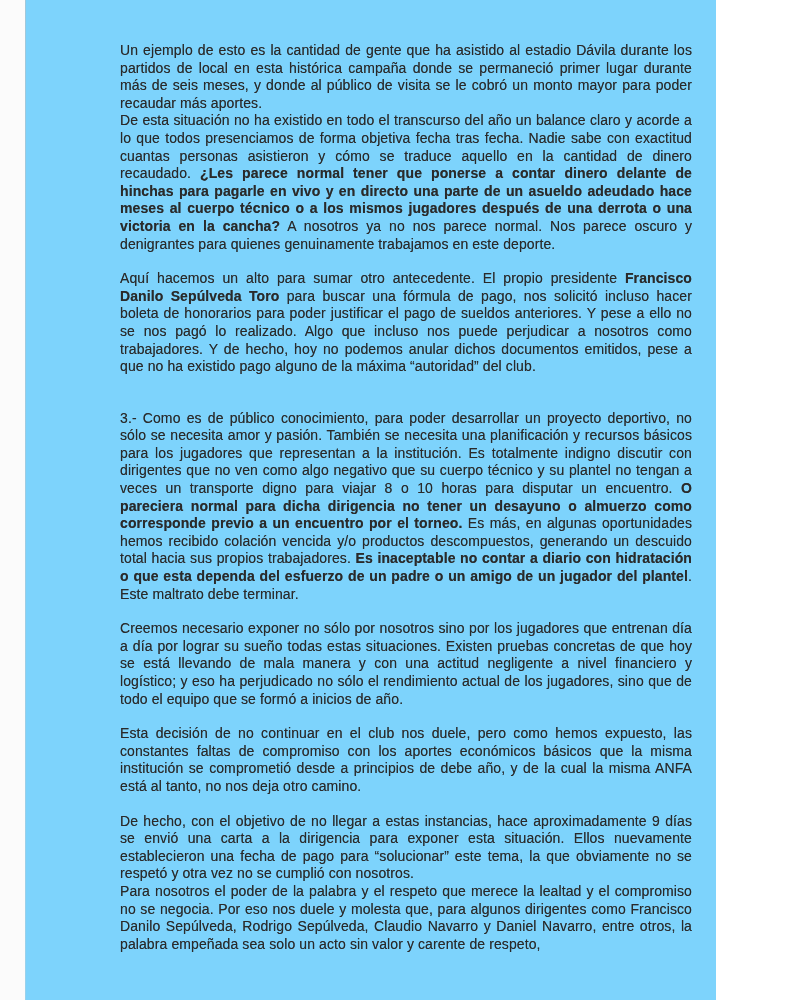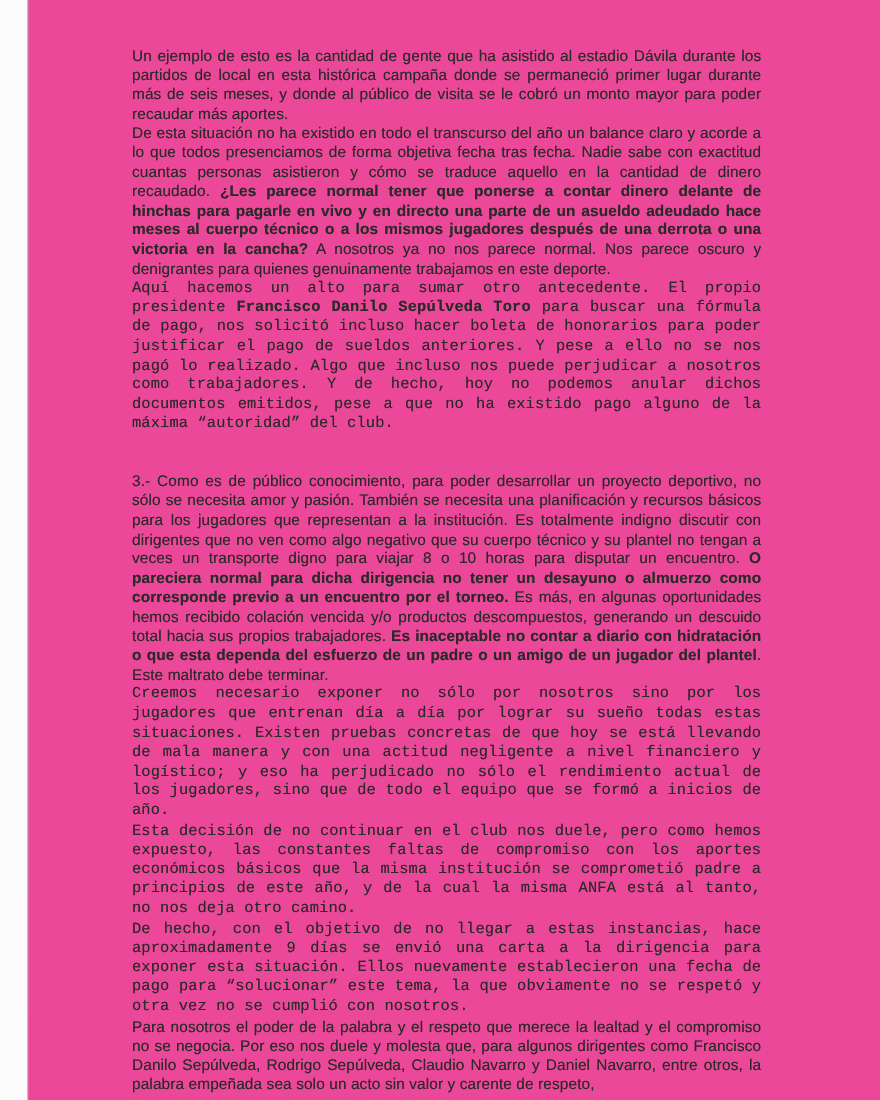--- a/index.html
+++ b/index.html
@@ -5,23 +5,23 @@
   html, body {
     margin: 0;
     padding: 0;
     width: 800px;
     height: 1000px;
     overflow: hidden;
     background: #ffffff;
   }
   .page {
     position: relative;
-    width: 800px;
+    width: 716px;
     height: 1000px;
-    background: #ec4899;
+    background: #7dd3fc;
     font-family: "Liberation Sans", "DejaVu Sans", sans-serif;
   }
   
   .edge-line {
     position: absolute;
     left: 25px;
     top: 0;
     width: 1px;
     height: 1000px;
     background: linear-gradient(to bottom, rgba(190,190,190,0.55), rgba(205,205,205,0.35));
@@ -44,33 +44,33 @@
     line-height: 17.6px;
     text-align: justify;
     letter-spacing: 0.1px;
     text-shadow: 0 0 0.45px rgba(40,40,40,0.55);
   }
   .para {
     margin: 0;
     padding: 0;
   }
   .para.gap-none { margin-top: 0; }
-  .para.gap-1    { margin-top: 1px; font-family: Liberation Mono, monospace; }
+  .para.gap-1    { margin-top: 17px; }
   .para.gap-2    { margin-top: 34px; }
   .run-bold { font-weight: bold; }
 </style>
 </head>
 <body>
 
 <div class="page">
   <div class="edge-strip"></div>
   <div class="edge-line"></div>
   <div class="text-block" id="doc-body">
       <p class="para gap-none"><span class="run">Un ejemplo de esto es la cantidad de gente que ha asistido al estadio Dávila durante los partidos de local en esta histórica campaña donde se permaneció primer lugar durante más de seis meses, y donde al público de visita se le cobró un monto mayor para poder recaudar más aportes.</span></p>
       <p class="para gap-none"><span class="run">De esta situación no ha existido en todo el transcurso del año un balance claro y acorde a lo que todos presenciamos de forma objetiva fecha tras fecha. Nadie sabe con exactitud cuantas personas asistieron y cómo se traduce aquello en la cantidad de dinero recaudado. </span><span class="run-bold">¿Les parece normal tener que ponerse a contar dinero delante de hinchas para pagarle en vivo y en directo una parte de un asueldo adeudado hace meses al cuerpo técnico o a los mismos jugadores después de una derrota o una victoria en la cancha?</span><span class="run"> A nosotros ya no nos parece normal. Nos parece oscuro y denigrantes para quienes genuinamente trabajamos en este deporte.</span></p>
       <p class="para gap-1"><span class="run">Aquí hacemos un alto para sumar otro antecedente. El propio presidente </span><span class="run-bold">Francisco Danilo Sepúlveda Toro</span><span class="run"> para buscar una fórmula de pago, nos solicitó incluso hacer boleta de honorarios para poder justificar el pago de sueldos anteriores. Y pese a ello no se nos pagó lo realizado. Algo que incluso nos puede perjudicar a nosotros como trabajadores. Y de hecho, hoy no podemos anular dichos documentos emitidos, pese a que no ha existido pago alguno de la máxima “autoridad” del club.</span></p>
       <p class="para gap-2"><span class="run">3.- Como es de público conocimiento, para poder desarrollar un proyecto deportivo, no sólo se necesita amor y pasión. También se necesita una planificación y recursos básicos para los jugadores que representan a la institución.  Es totalmente indigno discutir con dirigentes que no ven como algo negativo que su cuerpo técnico y su plantel no tengan a veces un transporte digno para viajar 8 o 10 horas para disputar un encuentro. </span><span class="run-bold">O pareciera normal para dicha dirigencia no tener un desayuno o almuerzo como corresponde previo a un encuentro por el torneo.</span><span class="run"> Es más, en algunas oportunidades hemos recibido colación vencida y/o productos descompuestos, generando un descuido total hacia sus propios trabajadores. </span><span class="run-bold">Es inaceptable no contar a diario con hidratación o que esta dependa del esfuerzo de un padre o un amigo de un jugador del plantel</span><span class="run">. Este maltrato debe terminar.</span></p>
       <p class="para gap-1"><span class="run">Creemos necesario exponer no sólo por nosotros sino por los jugadores que entrenan día a día por lograr su sueño todas estas situaciones. Existen pruebas concretas de que hoy se está llevando de mala manera y con una actitud negligente a nivel financiero y logístico; y eso ha perjudicado no sólo el rendimiento actual de los jugadores, sino que de todo el equipo que se formó a inicios de año.</span></p>
-      <p class="para gap-1"><span class="run">Esta decisión de no continuar en el club nos duele, pero como hemos expuesto, las constantes faltas de compromiso con los aportes económicos básicos que la misma institución se comprometió padre a principios de este año, y de la cual la misma ANFA está al tanto, no nos deja otro camino.</span></p>
+      <p class="para gap-1"><span class="run">Esta decisión de no continuar en el club nos duele, pero como hemos expuesto, las constantes faltas de compromiso con los aportes económicos básicos que la misma institución se comprometió desde a principios de debe año, y de la cual la misma ANFA está al tanto, no nos deja otro camino.</span></p>
       <p class="para gap-1"><span class="run">De hecho, con el objetivo de no llegar a estas instancias, hace aproximadamente 9 días se envió una carta a la dirigencia para exponer esta situación. Ellos nuevamente establecieron una fecha de pago para “solucionar” este tema, la que obviamente no se respetó y otra vez no se cumplió con nosotros.</span></p>
       <p class="para gap-none"><span class="run">Para nosotros el poder de la palabra y el respeto que merece la lealtad y el compromiso no se negocia. Por eso nos duele y molesta que, para algunos dirigentes como Francisco Danilo Sepúlveda, Rodrigo Sepúlveda, Claudio Navarro y Daniel Navarro, entre otros, la palabra empeñada sea solo un acto sin valor y carente de respeto,</span></p>
     </div>
 </div>
 
 </body></html>

